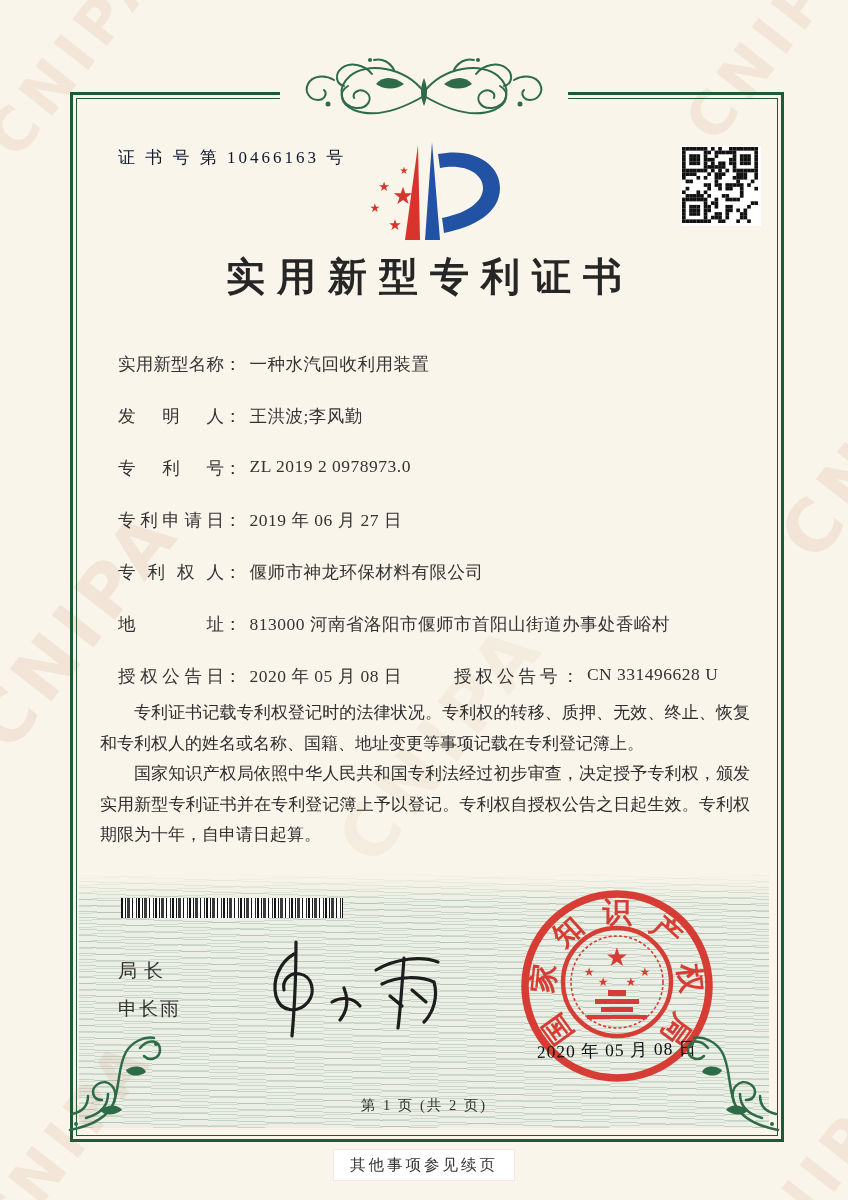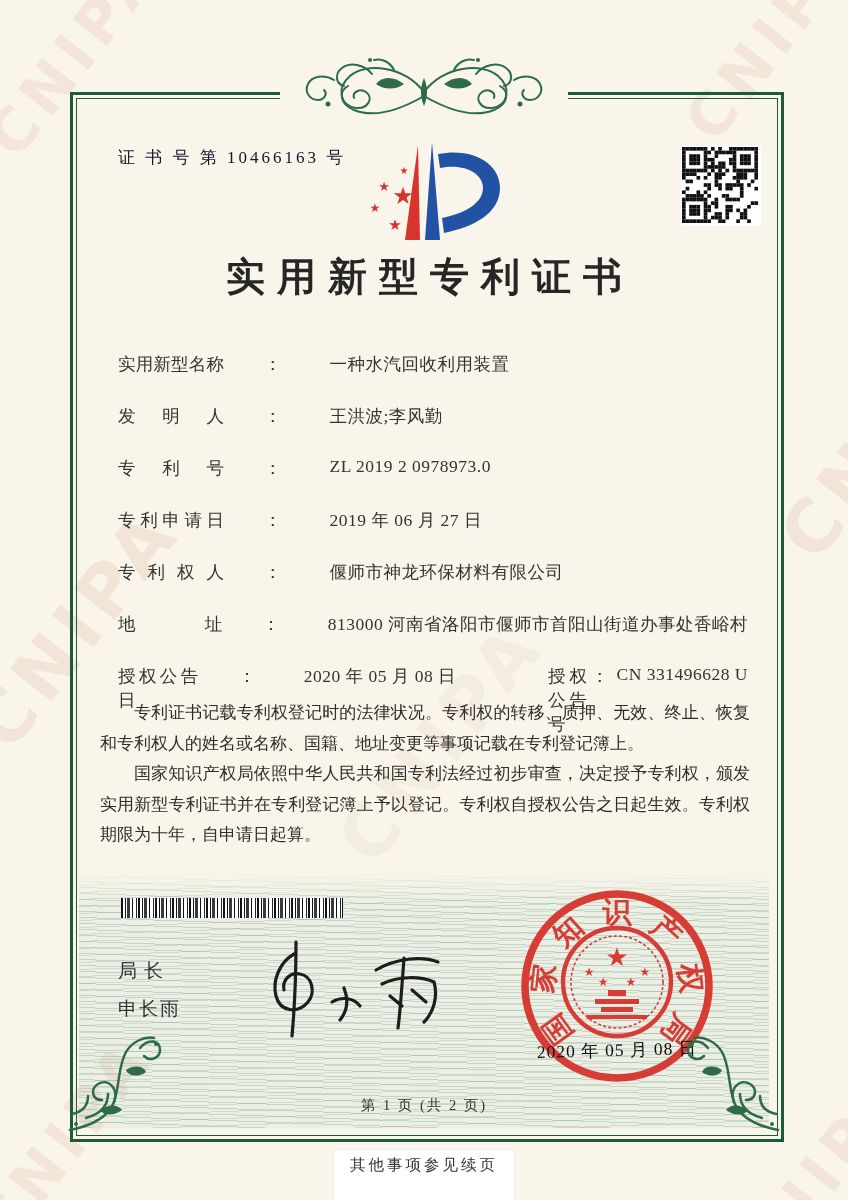--- a/index.html
+++ b/index.html
@@ -44,21 +44,21 @@
   .cert-no{position:absolute;left:118px;top:146px;font-size:17px;letter-spacing:3px;
     color:#0f172a;z-index:4;}
   .logo{position:absolute;left:352px;top:136px;width:160px;height:116px;z-index:4;}
   .qr{position:absolute;left:681px;top:146px;width:78px;height:78px;background:#fff;
     padding:1px;z-index:4;}
   .title{position:absolute;left:0;right:0;top:250px;text-align:center;
     font-size:39px;font-weight:700;letter-spacing:12px;text-indent:12px;
     color:#262626;z-index:4;}
   
   .fields{position:absolute;left:118px;top:352px;width:630px;z-index:4;}
-  .field-row{height:52px;font-size:17.5px;color:#333;display:flex;align-items:flex-start;gap:40px;}
+  .field-row{height:52px;font-size:17.5px;color:#333;display:flex;align-items:flex-start;}
   .field-label{display:inline-block;width:106px;text-align:justify;text-align-last:justify;}
   .field-colon{margin-right:8px;}
   .field-value{letter-spacing:0.5px;white-space:nowrap;}
   .pair2{margin-left:52px;display:flex;}
   .pair2 .field-label{width:auto;letter-spacing:4px;text-align-last:auto;}
   
   .body-text{position:absolute;left:100px;top:698px;width:650px;font-size:17px;
     line-height:30.5px;text-align:justify;color:#2d2d2d;z-index:4;}
   .body-text p{margin:0;text-indent:2em;}
   
@@ -72,21 +72,21 @@
       #262626 15px,#262626 16px,#fff 16px,#fff 17px);}
   .officer-title{position:absolute;left:118px;top:958px;font-size:19px;letter-spacing:7px;z-index:4;text-align:center;}
   .officer-name{position:absolute;left:118px;top:996px;font-size:19px;letter-spacing:2px;z-index:4;}
   .signature{position:absolute;left:236px;top:936px;width:218px;height:106px;z-index:4;}
   .seal{position:absolute;left:503px;top:872px;width:228px;height:228px;z-index:4;opacity:0.95;}
   .seal-date{position:absolute;left:500px;top:1038px;width:234px;text-align:center;
     font-size:17.5px;color:#101010;letter-spacing:1px;transform:rotate(-1.5deg);z-index:4;}
   .page-no{position:absolute;left:0;right:0;top:1096px;text-align:center;
     font-size:14.5px;letter-spacing:2px;color:#333;z-index:4;}
   .footer-note{position:absolute;left:50%;transform:translateX(-50%);top:1150px;
-    background:#ffffff;padding:5px 16px 25px;font-size:15.5px;letter-spacing:3px;
+    background:#ffffff;padding:5px 16px 4px;font-size:15.5px;letter-spacing:3px;
     color:#333;z-index:4;box-shadow:0 0 0 1px rgba(0,0,0,0.04);}
   svg text{user-select:none;}
 </style>
 </head>
 <body>
 
 <div class="page">
 
   <div class="wm wm1">CNIPA</div>
   <div class="wm wm2">CNIPA</div>

